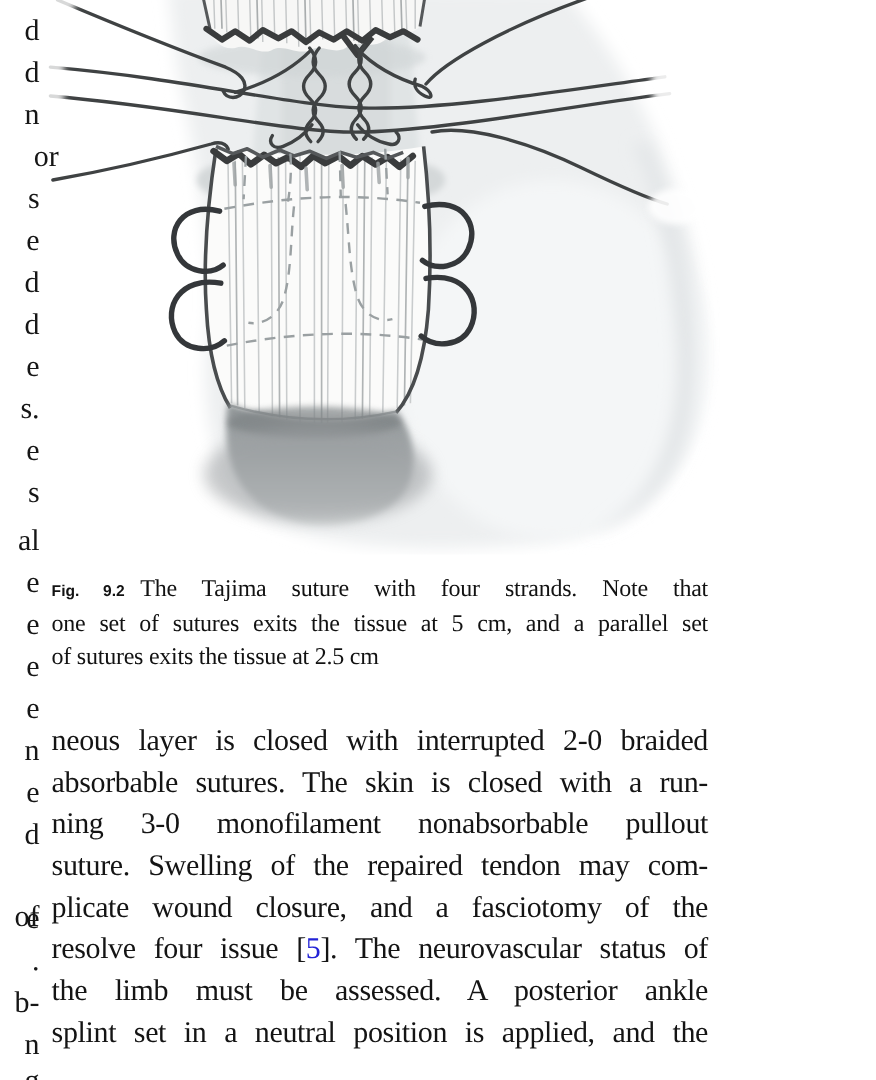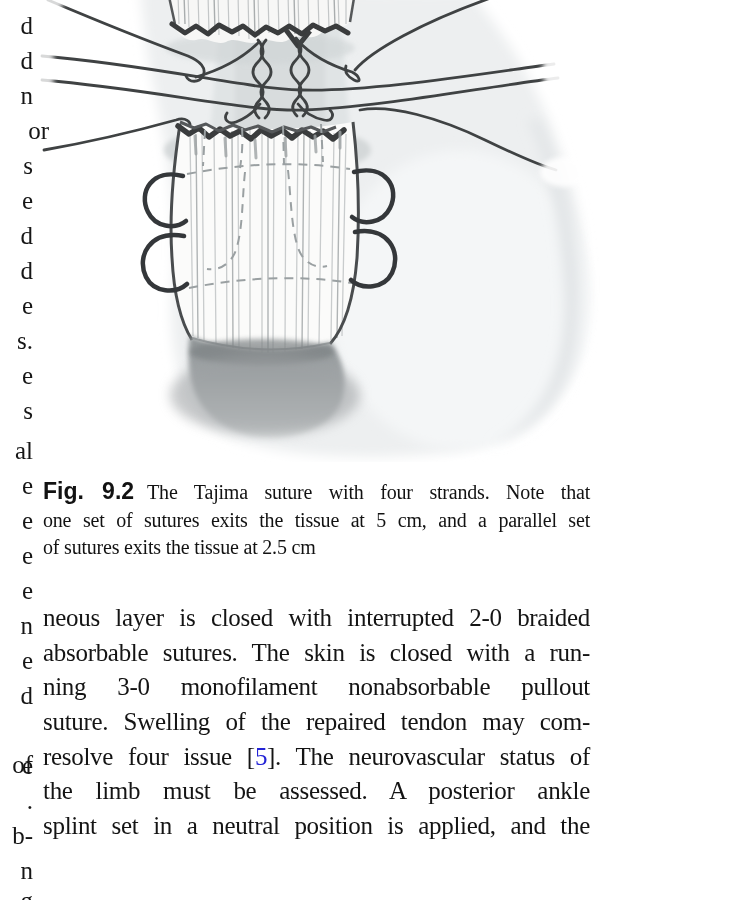--- a/index.html
+++ b/index.html
@@ -19,21 +19,21 @@
   .figure-wrap{position:absolute;left:40px;top:0;width:560px;height:462px;}
   
   .caption{
     position:absolute;left:43px;top:478px;width:547px;
     font-size:20px;line-height:27.6px;letter-spacing:-0.2px;color:#121212;
   }
   .caption .cap-line{text-align:justify;}
   .caption .cap-line.just{text-align-last:justify;}
   .cap-label{
     font-family:"Liberation Sans","DejaVu Sans",sans-serif;
-    font-weight:bold;font-size:23px;letter-spacing:0;
+    font-weight:bold;font-size:13px;letter-spacing:0;
   }
   .cap-text-first{padding-left:13px;}
   
   .bodytext{
     position:absolute;left:43px;top:601px;width:547px;
     font-size:25px;line-height:34.7px;letter-spacing:-0.3px;color:#141414;
   }
   .b-line{text-align:justify;text-align-last:justify;height:34.7px;white-space:nowrap;}
   .cite{color:#2323d6;}
 </style>
@@ -198,16 +198,17 @@
   </div>
   <div class="cap-line just">one set of sutures exits the tissue at 5 cm, and a parallel set</div>
   <div class="cap-line">of sutures exits the tissue at 2.5 cm</div>
 </div>
 
 <div class="bodytext">
   <div class="b-line">neous layer is closed with interrupted 2-0 braided</div>
   <div class="b-line">absorbable sutures. The skin is closed with a run-</div>
   <div class="b-line">ning 3-0 monofilament nonabsorbable pullout</div>
   <div class="b-line">suture. Swelling of the repaired tendon may com-</div>
+  <div class="b-line">plicate wound closure, and a fasciotomy of the</div>
   <div class="b-line"><span>resolve four issue [</span><span class="cite">5</span><span>]. The neurovascular status of</span></div>
   <div class="b-line">the limb must be assessed. A posterior ankle</div>
   <div class="b-line">splint set in a neutral position is applied, and the</div>
 </div>
 
 </body></html>

